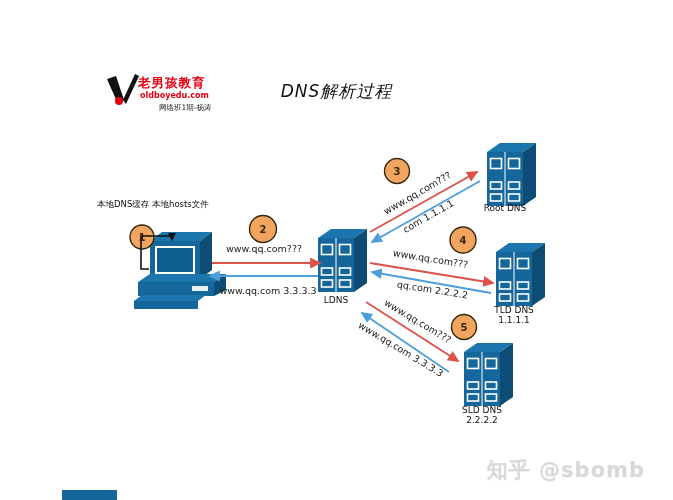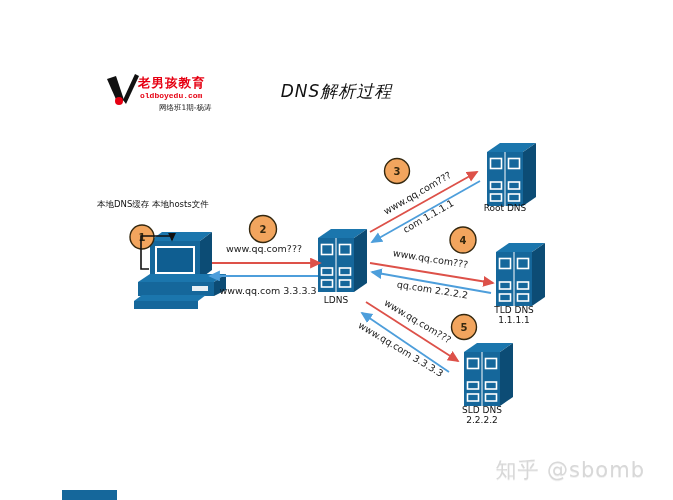--- a/index.html
+++ b/index.html
@@ -2,27 +2,27 @@
 <html><head>
 <meta charset="utf-8">
 <style>
   html,body{margin:0;padding:0;background:#fff;}
   .canvas{position:relative;width:673px;height:500px;background:#ffffff;overflow:hidden;
           font-family:"DejaVu Sans","Liberation Sans",sans-serif;}
   
   .logo{position:absolute;left:105px;top:70px;width:130px;height:46px;}
   .logo-mark{position:absolute;left:0;top:4px;}
   .logo-brand{position:absolute;left:33px;top:5px;font-size:12.5px;font-weight:bold;color:#e60012;letter-spacing:1px;white-space:nowrap;}
-  .logo-domain{position:absolute;left:35px;top:21px;font-size:8px;font-weight:bold;color:#e60012;white-space:nowrap;font-family:Liberation Mono, monospace;}
+  .logo-domain{position:absolute;left:35px;top:21px;font-size:8px;font-weight:bold;color:#e60012;white-space:nowrap;}
   .logo-sub{position:absolute;left:6px;top:33px;font-size:7.5px;color:#222;white-space:nowrap;padding-left:48px;}
   
   .title{position:absolute;left:0;top:80px;width:673px;text-align:center;font-size:17px;color:#111;letter-spacing:1px;font-style:italic;}
   
   .watermark{position:absolute;right:28px;bottom:16px;font-size:21px;color:#d8d8d8;letter-spacing:1px;
-             text-shadow:0 1px 0 #f2f2f2;white-space:nowrap;}
+             text-shadow:0 1px 0 #f2f2f2;white-space:nowrap;font-weight:bold;}
   
   .bottom-bar{position:absolute;left:62px;top:490px;width:55px;height:10px;background:#15679b;}
   
   text{font-family:"DejaVu Sans","Liberation Sans",sans-serif;}
   .msg{font-size:9.5px;fill:#1a1a1a;}
   .node-lbl{font-size:9px;fill:#111;text-anchor:middle;}
   .step-num{font-size:10px;fill:#35280f;text-anchor:middle;font-weight:bold;}
   .note{font-size:8.5px;fill:#111;}
 </style>
 </head>

